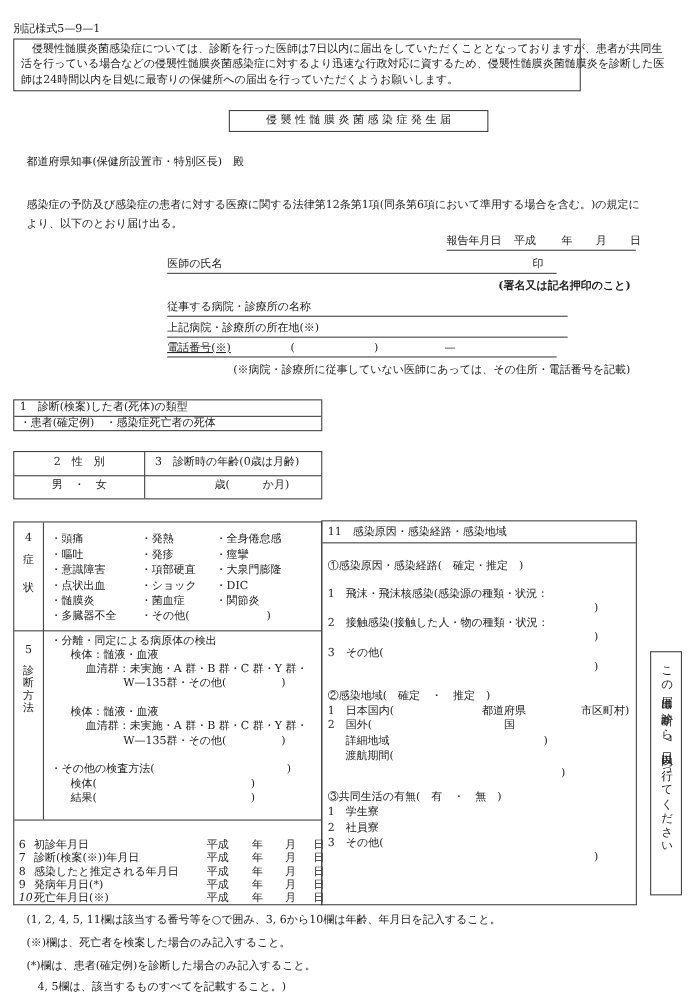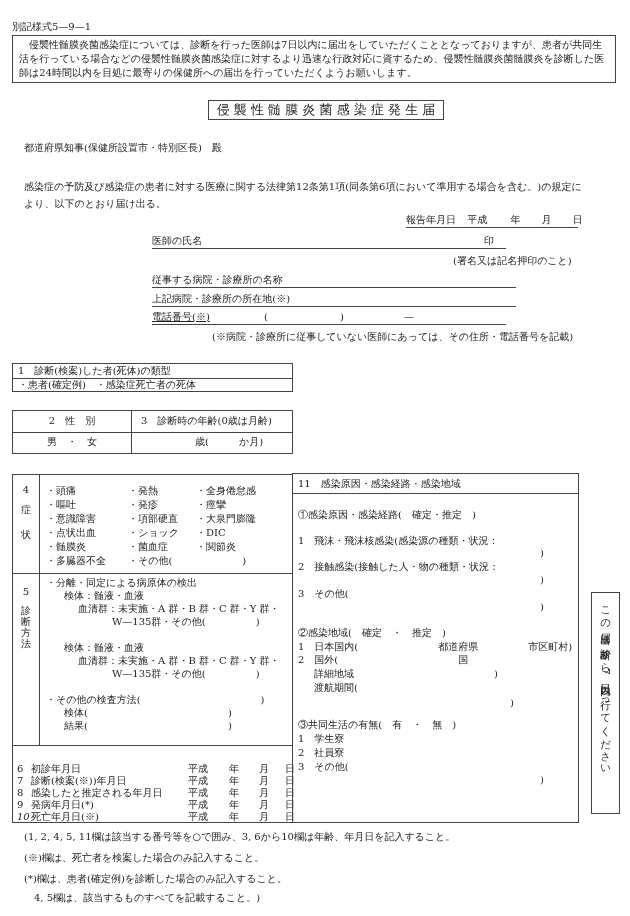--- a/index.html
+++ b/index.html
@@ -10,48 +10,48 @@
   .hline { position:absolute; border-top:1px solid #444; height:0; }
   .vline { position:absolute; border-left:1px solid #444; width:0; }
   .uline { border-bottom:1px solid #444; }
   .t { font-size:10px; line-height:14px; }
 </style>
 </head>
 <body>
 
 <div class="abs t" style="left:12px;top:20px;">別記様式5—9—1</div>
 
-<div class="box" style="left:12px;top:35px;width:604px;height:48px;">
+<div class="box" style="left:12px;top:35px;width:516px;height:48px;">
   <div class="abs t" style="left:6px;top:2px;font-size:10px;">　侵襲性髄膜炎菌感染症については、診断を行った医師は7日以内に届出をしていただくこととなっておりますが、患者が共同生</div>
   <div class="abs t" style="left:6px;top:16px;font-size:10px;">活を行っている場合などの侵襲性髄膜炎菌感染症に対するより迅速な行政対応に資するため、侵襲性髄膜炎菌髄膜炎を診断した医</div>
   <div class="abs t" style="left:6px;top:30px;font-size:10px;">師は24時間以内を目処に最寄りの保健所への届出を行っていただくようお願いします。</div>
 </div>
 
 <div class="box" style="left:208px;top:100px;width:236px;height:20px;">
-  <div class="abs t" style="left:0;right:0;top:2px;text-align:center;font-size:13px;">侵 襲 性 髄 膜 炎 菌 感 染 症 発 生 届</div>
+  <div class="abs t" style="left:0;right:0;top:2px;text-align:center;font-size:10px;">侵 襲 性 髄 膜 炎 菌 感 染 症 発 生 届</div>
 </div>
 
 <div class="abs t" style="left:24px;top:141px;">都道府県知事(保健所設置市・特別区長)　殿</div>
 
 <div class="abs t" style="left:24px;top:180px;">感染症の予防及び感染症の患者に対する医療に関する法律第12条第1項(同条第6項において準用する場合を含む。)の規定に</div>
 <div class="abs t" style="left:24px;top:197px;">より、以下のとおり届け出る。</div>
 
 <div class="abs t uline" style="left:406px;top:213px;width:172px;">
   <span>報告年月日</span>
   <span style="margin-left:8px;">平成</span>
   <span style="margin-left:20px;">年</span>
   <span style="margin-left:18px;">月</span>
   <span style="margin-left:18px;">日</span>
 </div>
 
 <div class="abs t uline" style="left:152px;top:234px;width:354px;">
   <span>医師の氏名</span>
   <span class="abs" style="left:332px;top:0;">印</span>
 </div>
-<div class="abs t" style="left:453px;top:254px;">(署名又は記名押印のこと)</div>
+<div class="abs t" style="left:453px;top:254px;font-weight:bold;">(署名又は記名押印のこと)</div>
 
 <div class="abs t uline" style="left:152px;top:273px;width:364px;">
   <span>従事する病院・診療所の名称</span>
 </div>
 <div class="abs t uline" style="left:152px;top:292px;width:364px;">
   <span>上記病院・診療所の所在地(※)</span>
 </div>
 <div class="abs t uline" style="left:152px;top:310px;width:354px;text-decoration:underline;">
   <span>電話番号(※)</span>
   <span class="abs" style="left:112px;top:0;">(</span>

